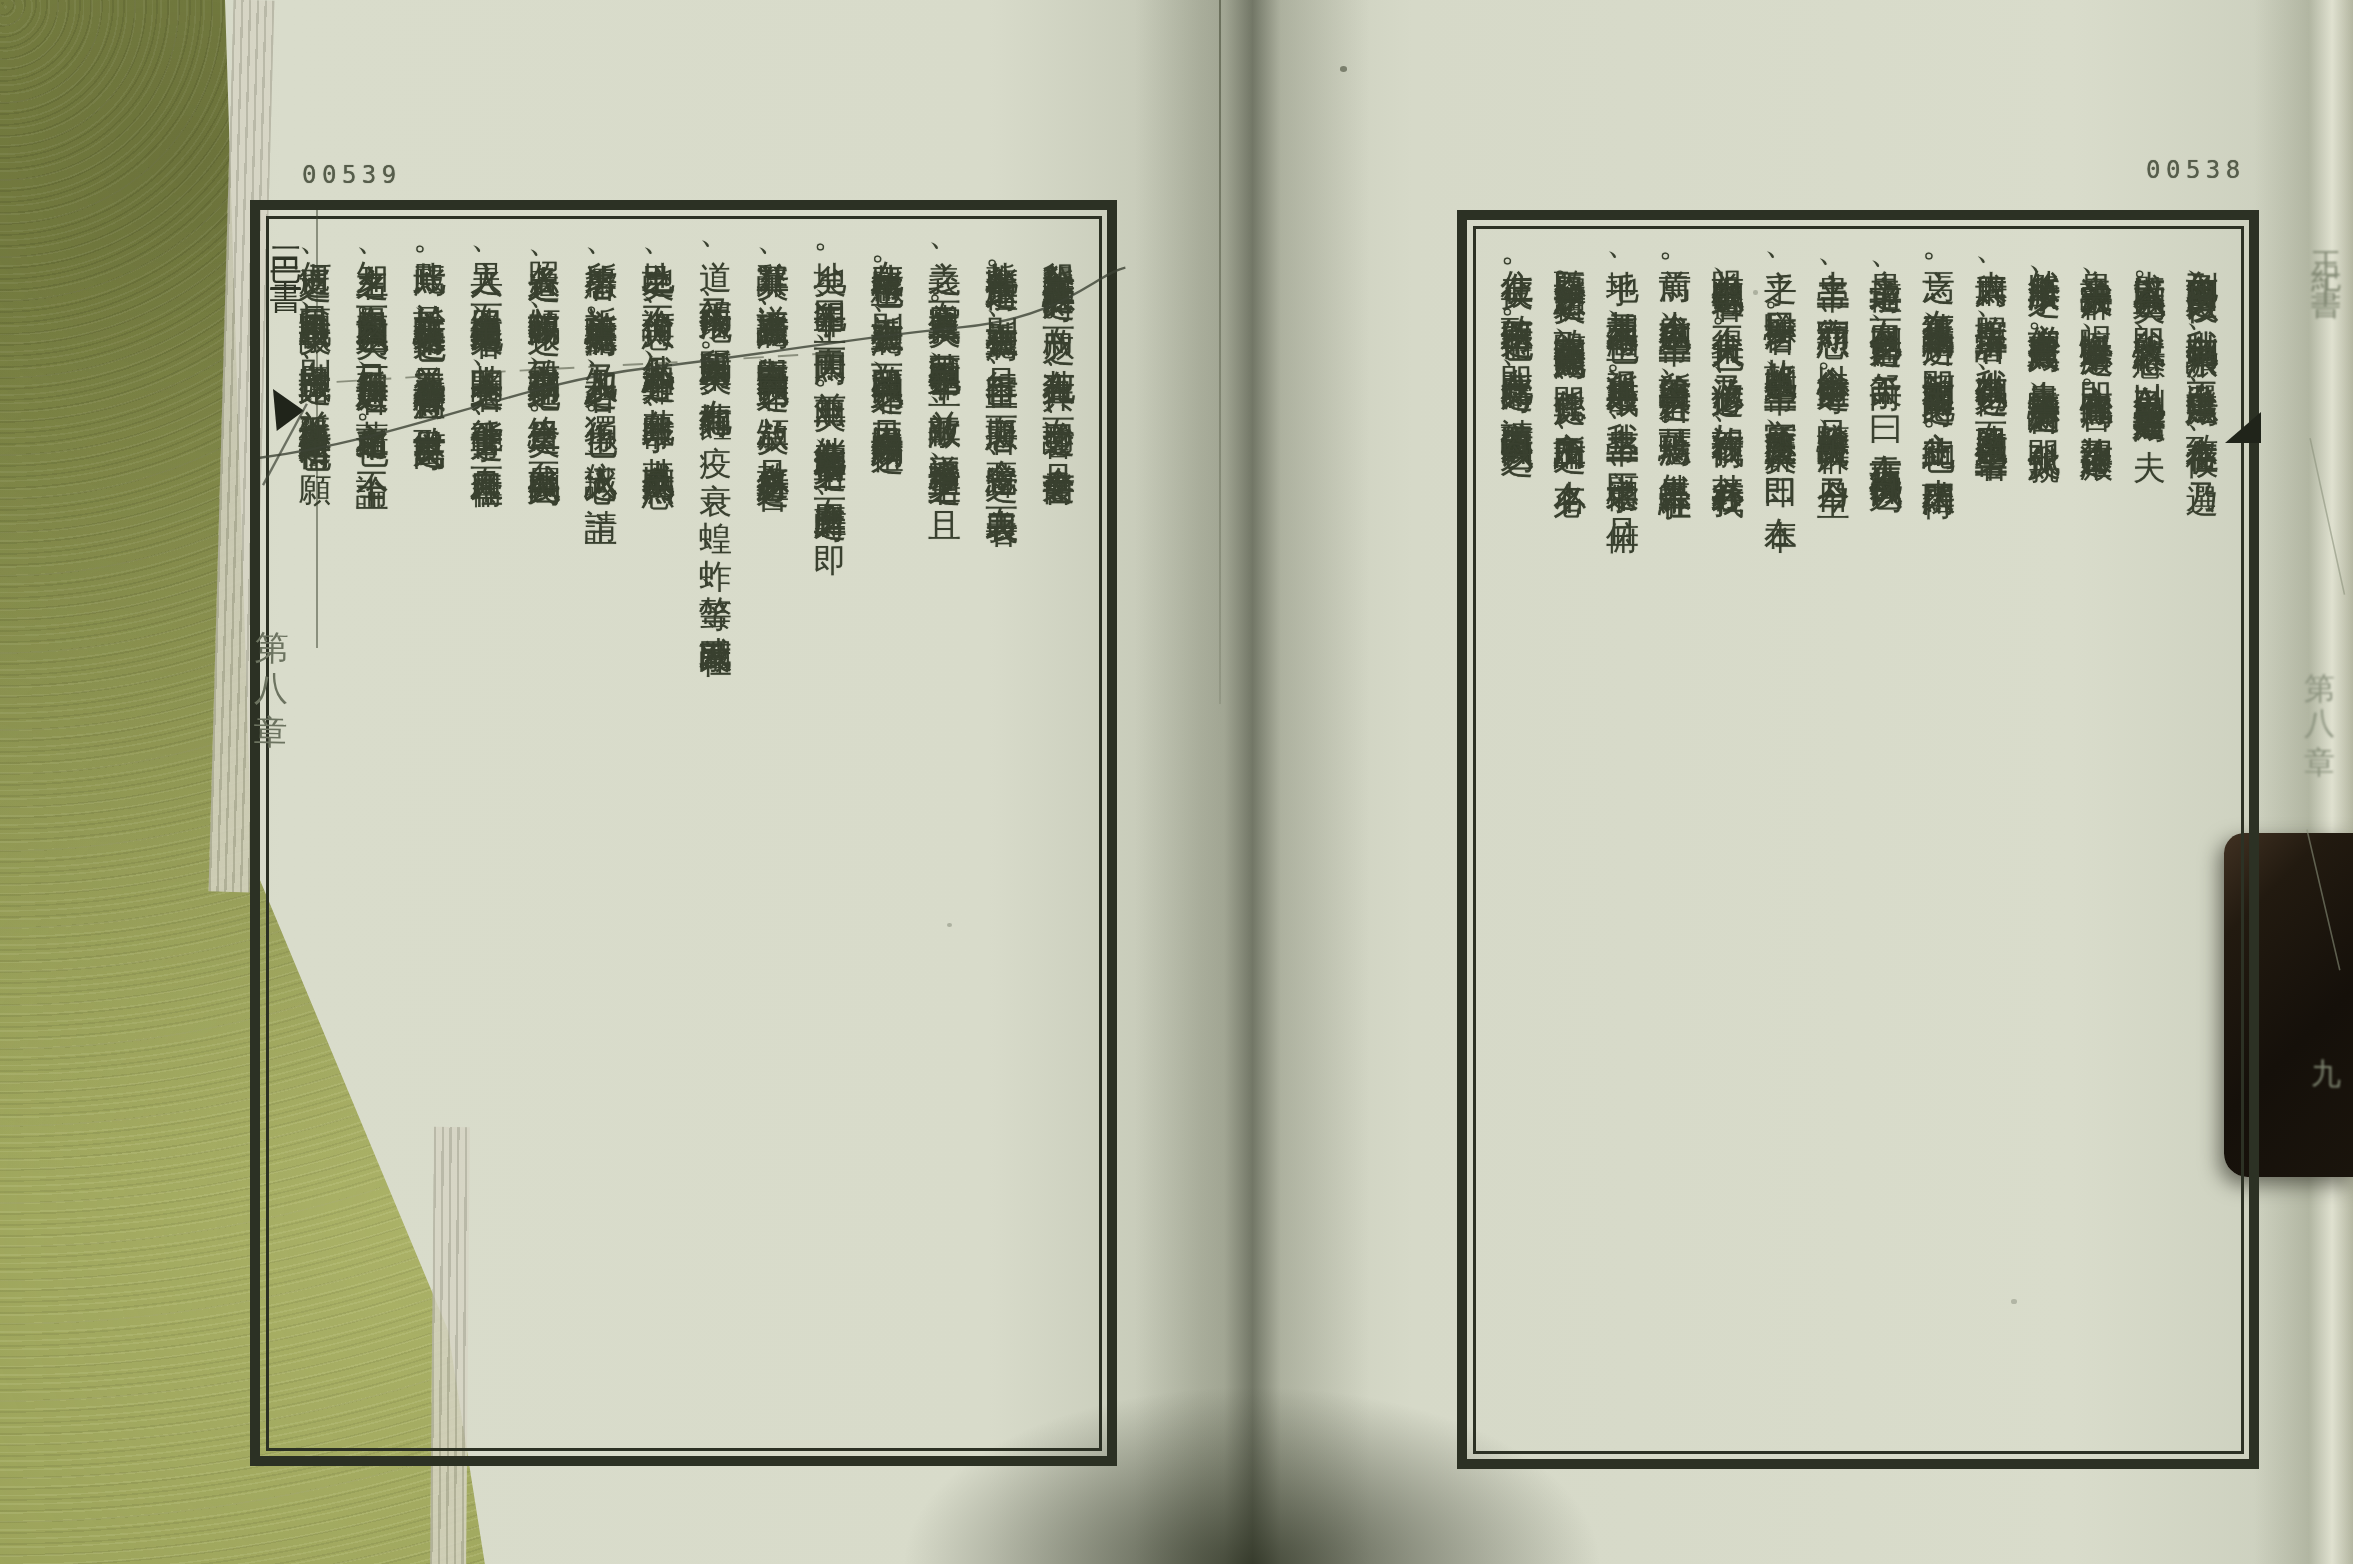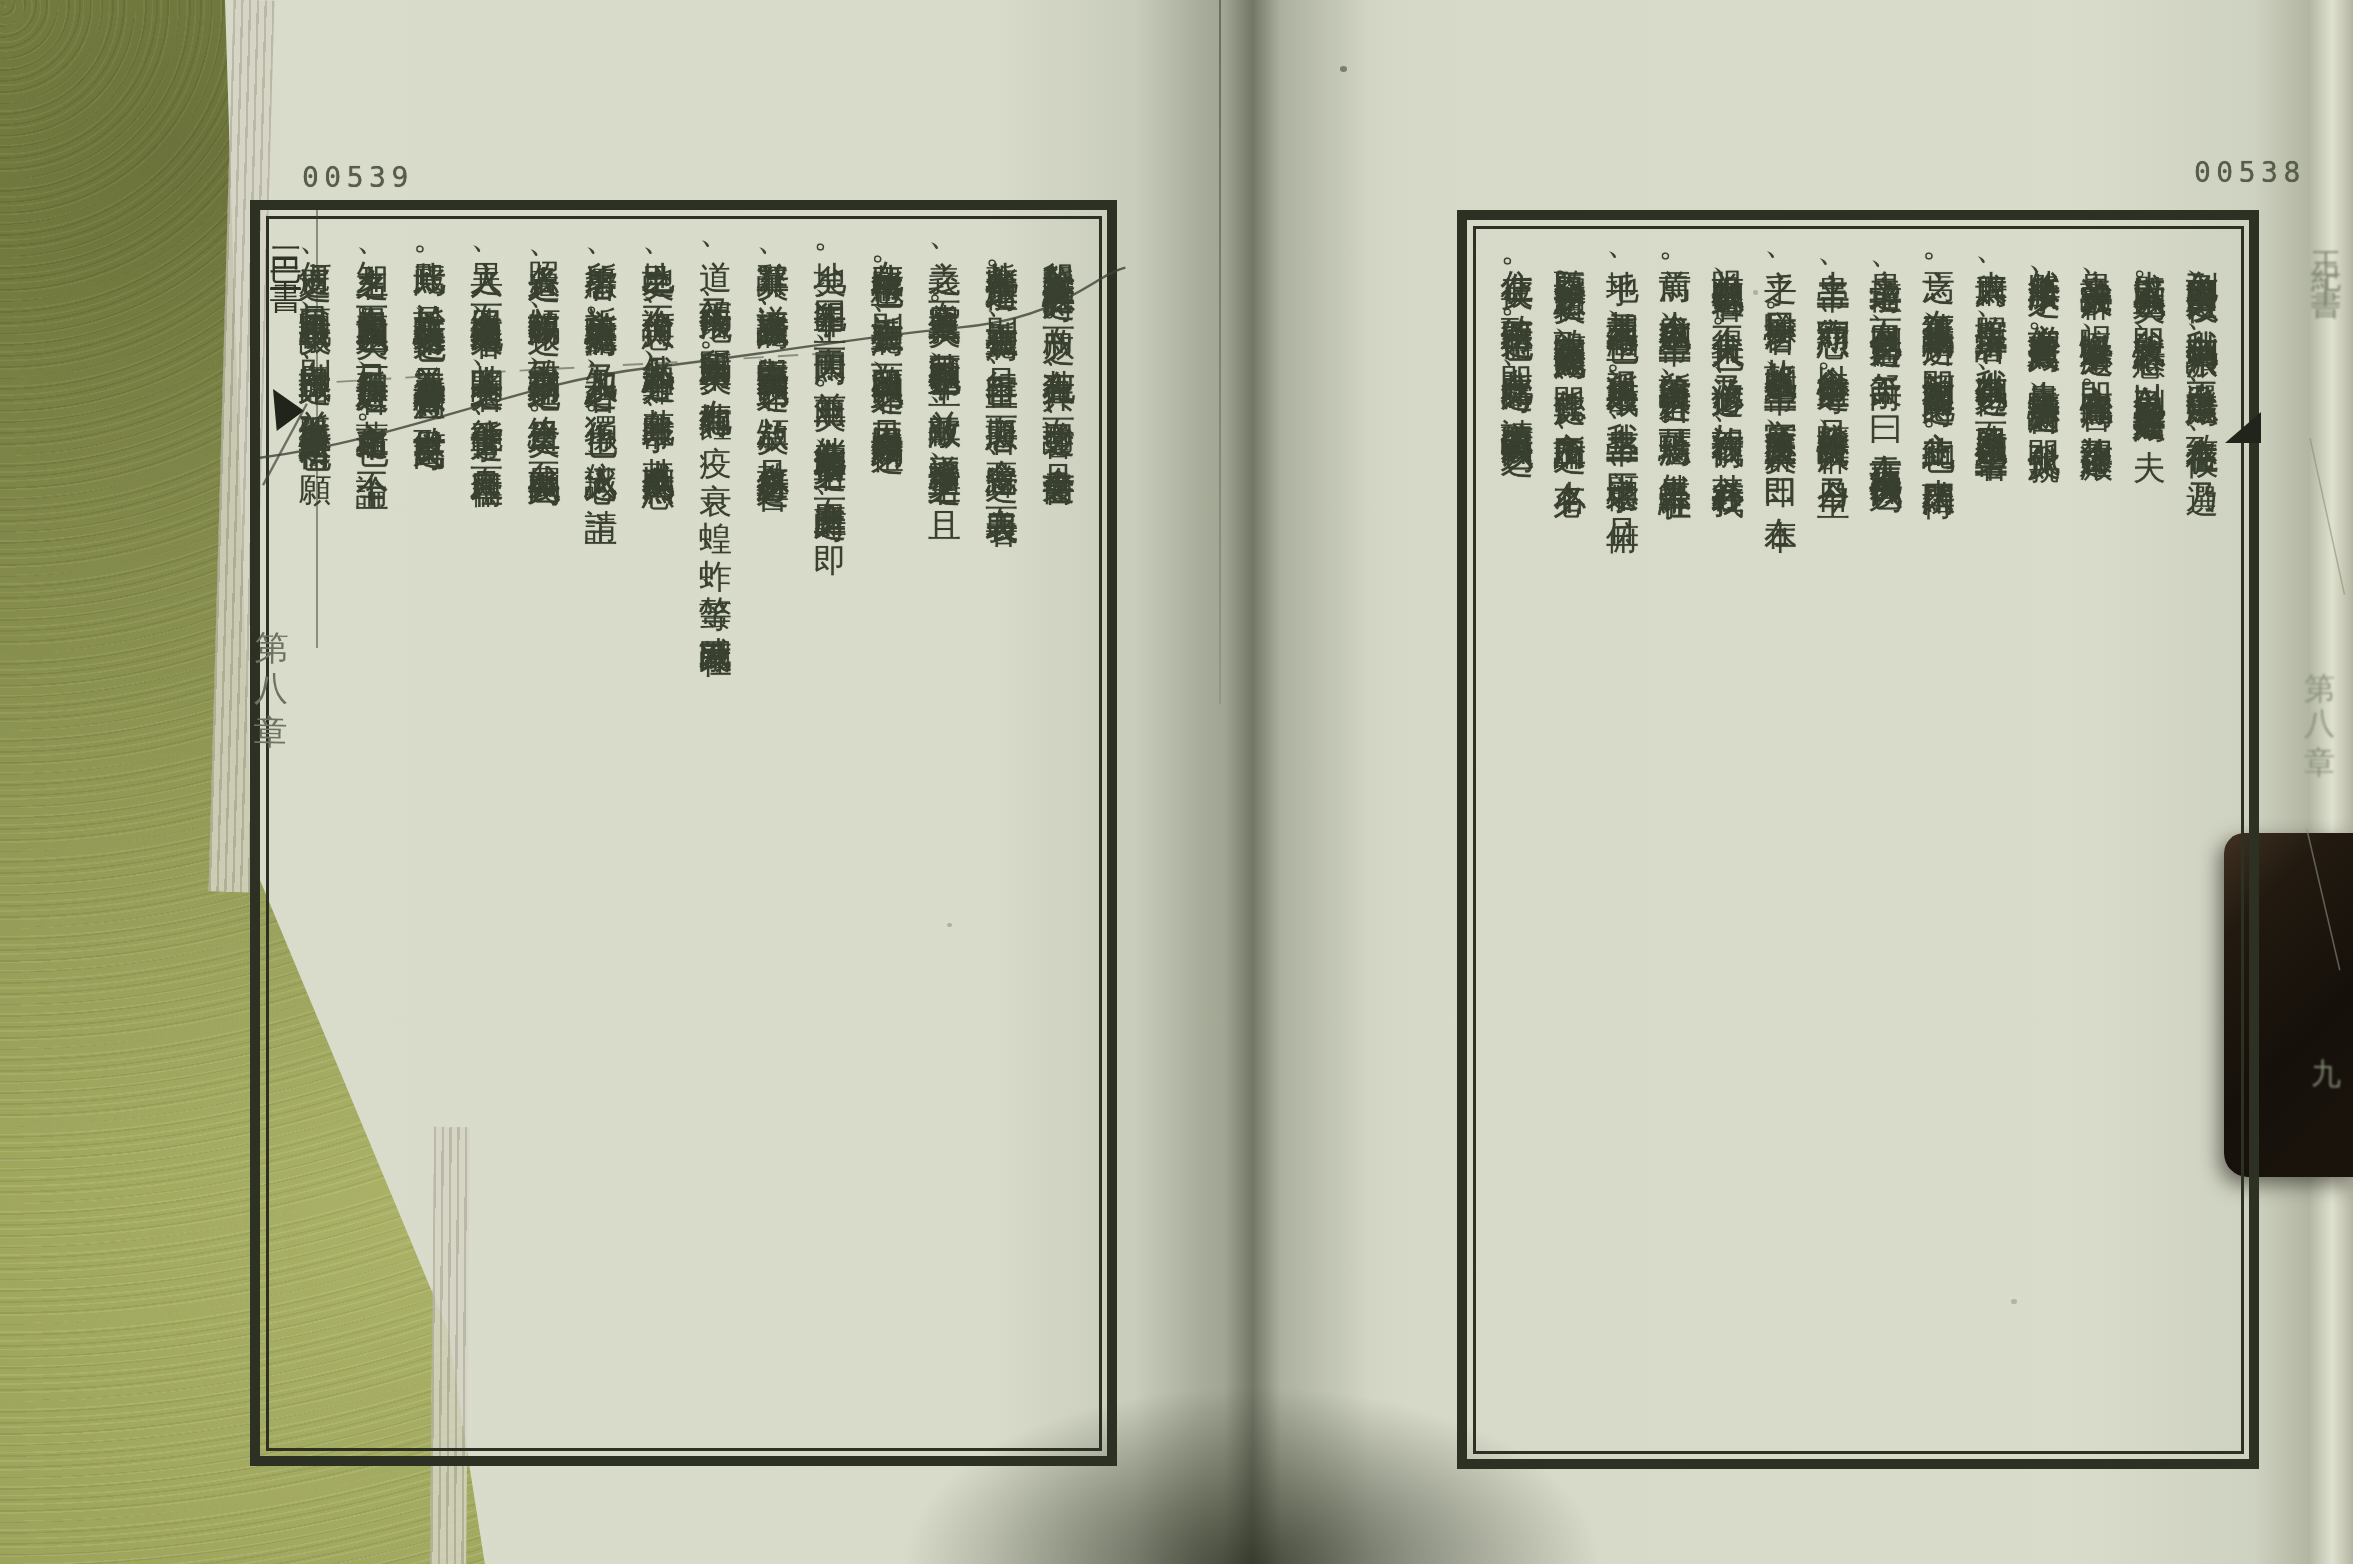--- a/index.html
+++ b/index.html
@@ -60,24 +60,24 @@
     font-size:33px;line-height:1;letter-spacing:2.3px;
     color:#39402f;text-shadow:0 0 0.8px rgba(45,50,35,.45);
     overflow:hidden;height:100%;
   }
   .coltext-left .col{width:57px;}
   .coltext-right .col{width:52px;}
   .pn{border-right:3.9px double #414738;}
   
   .pagenum{
     position:absolute;font-family:"DejaVu Sans Mono",monospace;
-    font-size:28px;letter-spacing:5.5px;color:#565d4b;text-shadow:0 0 0.8px #565d4b;
+    font-size:24px;letter-spacing:5.5px;color:#565d4b;text-shadow:0 0 0.8px #565d4b;
   }
   .pagenum-left{left:302px;top:161px;}
-  .pagenum-right{left:2146px;top:156px;margin-left:48px;}
+  .pagenum-right{left:2146px;top:156px;}
   
   .vtext{writing-mode:vertical-rl;text-orientation:upright;position:absolute;}
   .margin-title-left{left:263px;top:221px;font-size:33px;letter-spacing:11px;color:#2f3526;}
   .chapter-left{left:249px;top:604px;font-size:34px;letter-spacing:41px;color:#6c7360;transform:rotate(1deg);}
   .margin-title-right{left:2305px;top:228px;font-size:30px;letter-spacing:12.5px;color:#818873;filter:blur(0.9px);}
   .chapter-right{left:2299px;top:648px;font-size:31px;letter-spacing:36px;color:#8d9480;filter:blur(1.1px);}
   .folio-right{left:2305px;top:1034px;font-size:30px;color:#7d8470;filter:blur(0.8px);}
   .tab-left{
     position:absolute;left:273px;top:389px;width:31px;height:42px;background:#20241a;
     clip-path:polygon(0 0,100% 52%,12% 100%);

